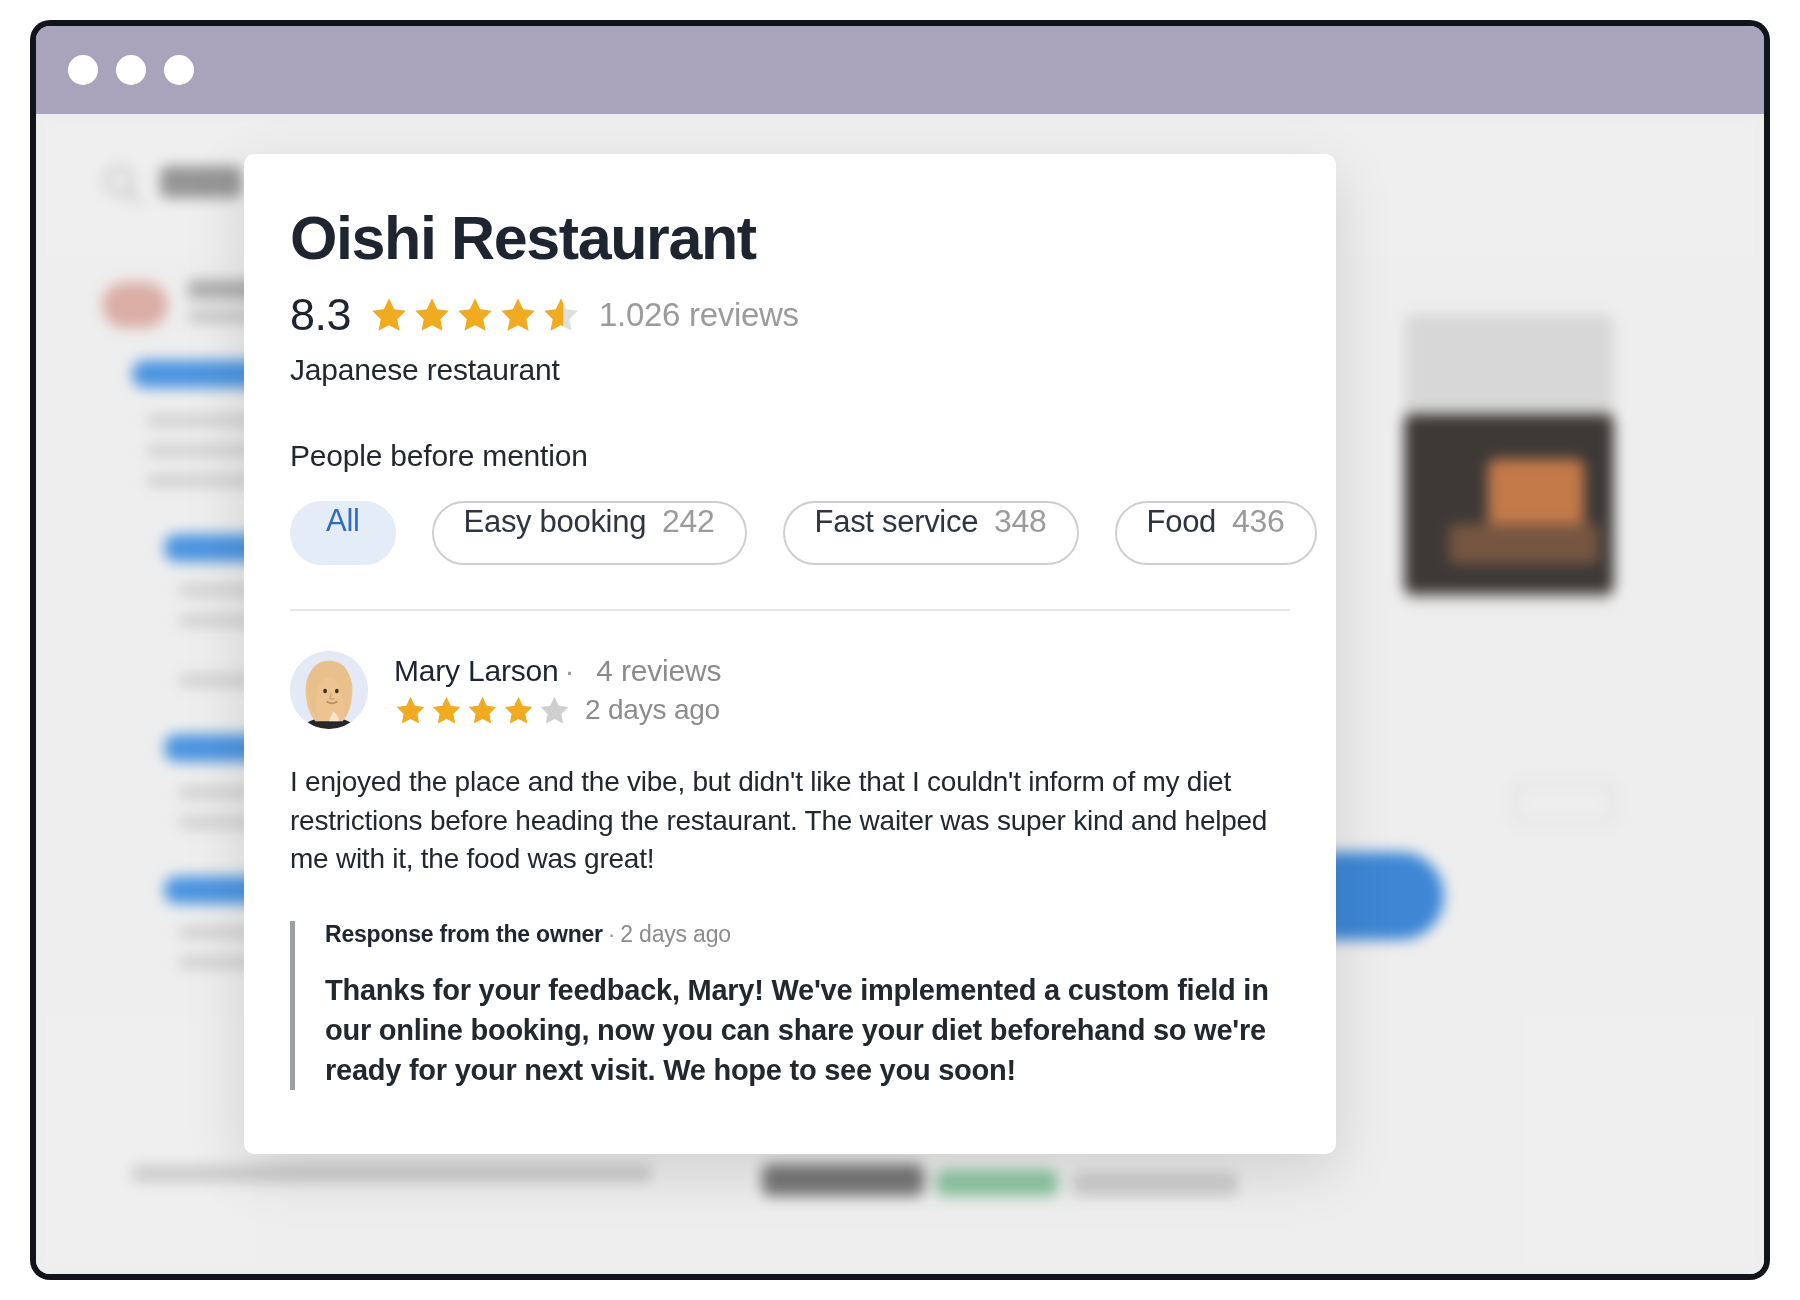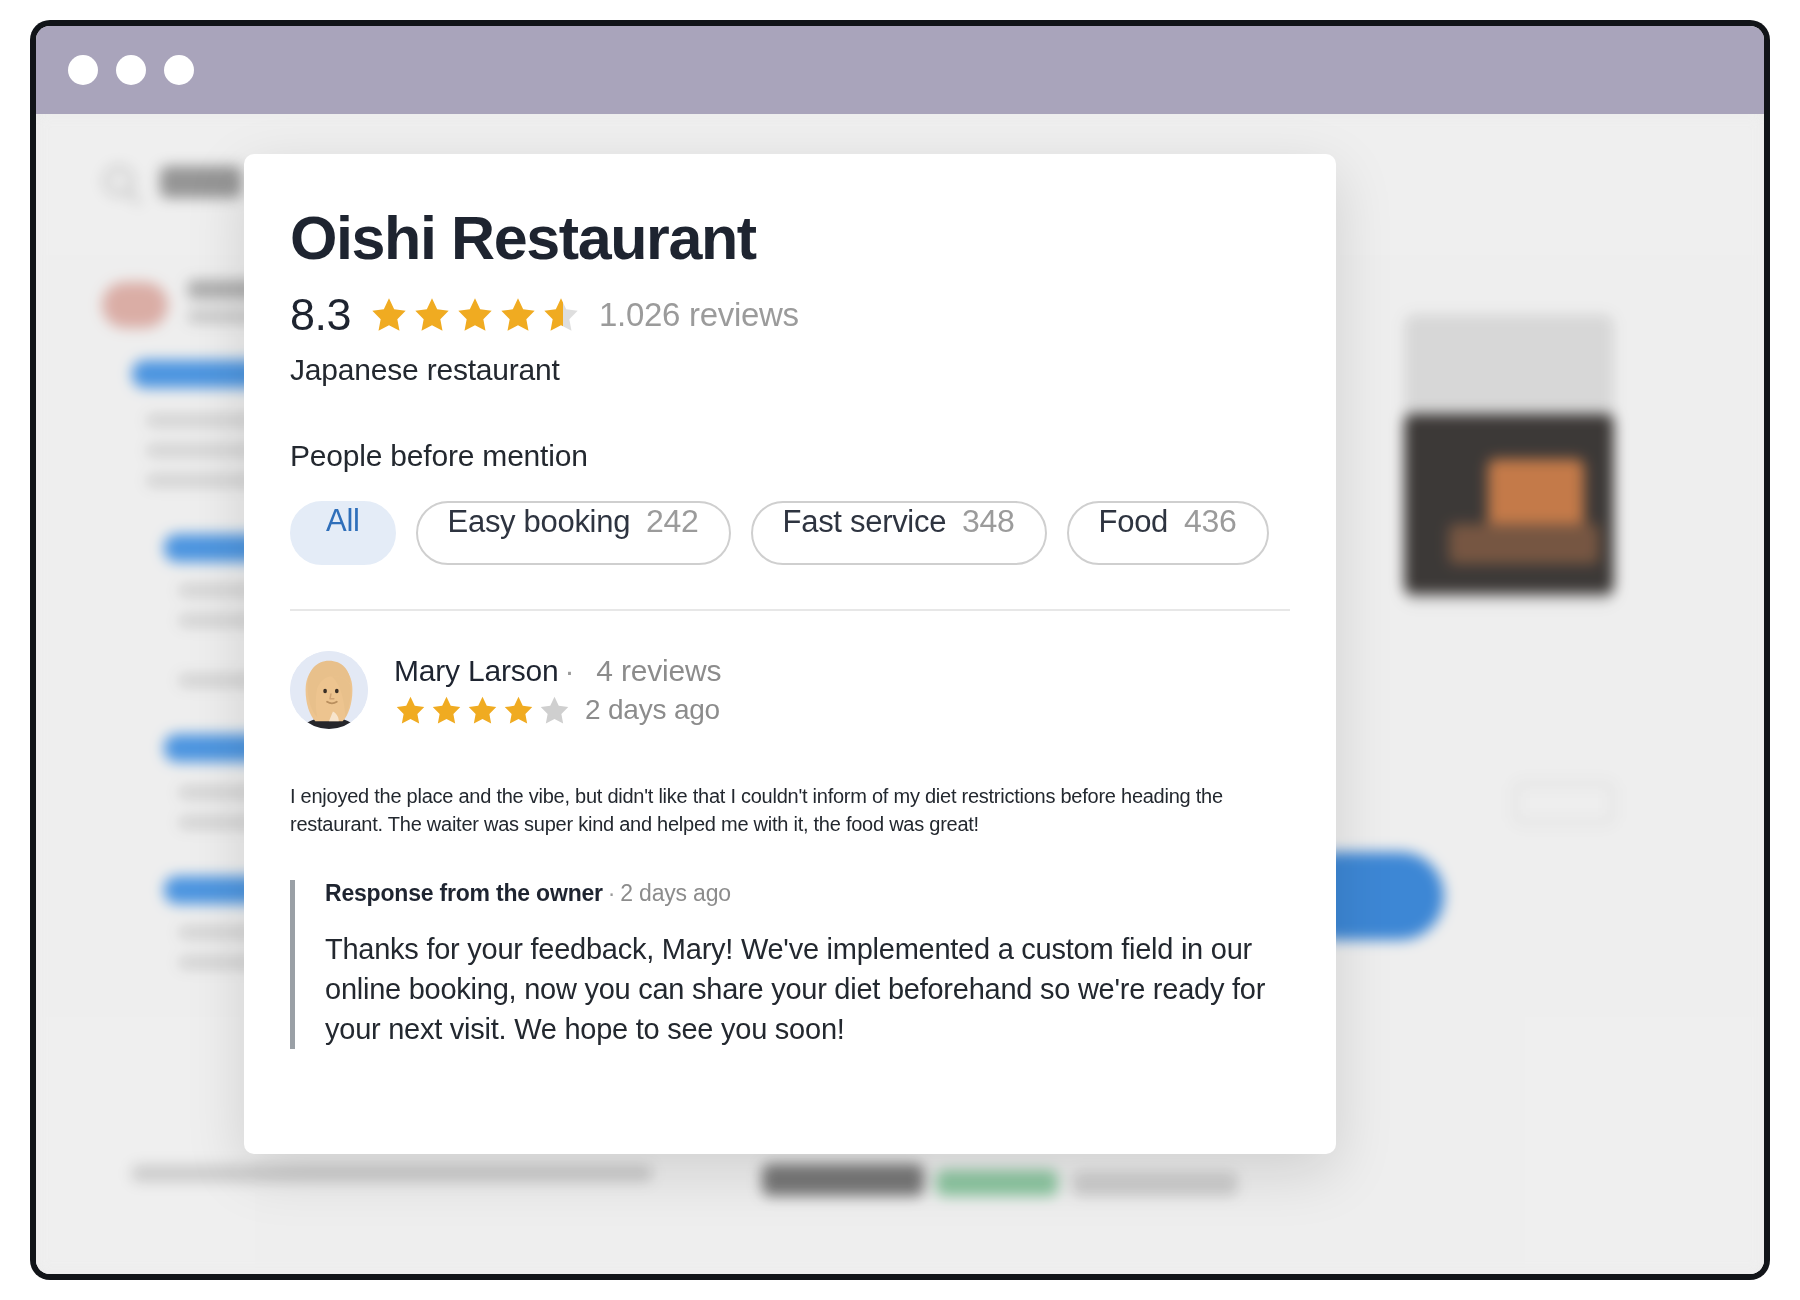--- a/index.html
+++ b/index.html
@@ -259,21 +259,21 @@
   .mention-label {
     margin-top: 52px;
     font-size: 30px;
     color: #23282f;
     letter-spacing: -0.2px;
   }
 
   .chips {
     display: flex;
     align-items: center;
-    gap: 20px;
+    gap: 36px;
     margin-top: 28px;
   }
   .chip {
     display: flex;
     align-items: baseline;
     gap: 16px;
     height: 64px;
     padding: 0 30px;
     border-radius: 34px;
     border: 2px solid #cfcfcf;
@@ -332,22 +332,22 @@
     gap: 14px;
   }
   .reviewer-line2 .stars .star { width: 33px; height: 33px; }
   .time-ago {
     font-size: 28px;
     color: #8c8c8c;
     letter-spacing: -0.2px;
   }
 
   .review-body {
-    margin-top: 54px;
-    font-size: 20px;
+    margin-top: 34px;
+    font-size: 28px;
     line-height: 1.38;
     color: #23282f;
     letter-spacing: -0.25px;
     max-width: 1005px;
   }
 
   .owner-response {
     margin-top: 42px;
     border-left: 5px solid #9aa0a6;
     padding-left: 30px;
@@ -361,20 +361,21 @@
   }
   .owner-head .owner-title { font-weight: 700; }
   .owner-head .sep { color: #9b9b9b; margin: 0 5px; }
   .owner-head .owner-time { color: #8c8c8c; }
   .owner-body {
     margin-top: 22px;
     font-size: 29px;
     line-height: 1.38;
     color: #23282f;
     letter-spacing: -0.25px;
+    font-weight: bold;
   }
 </style>
 </head>
 <body>
 
 <div id="stage">
 
   <div class="browser-window">
 
     <div class="titlebar">

